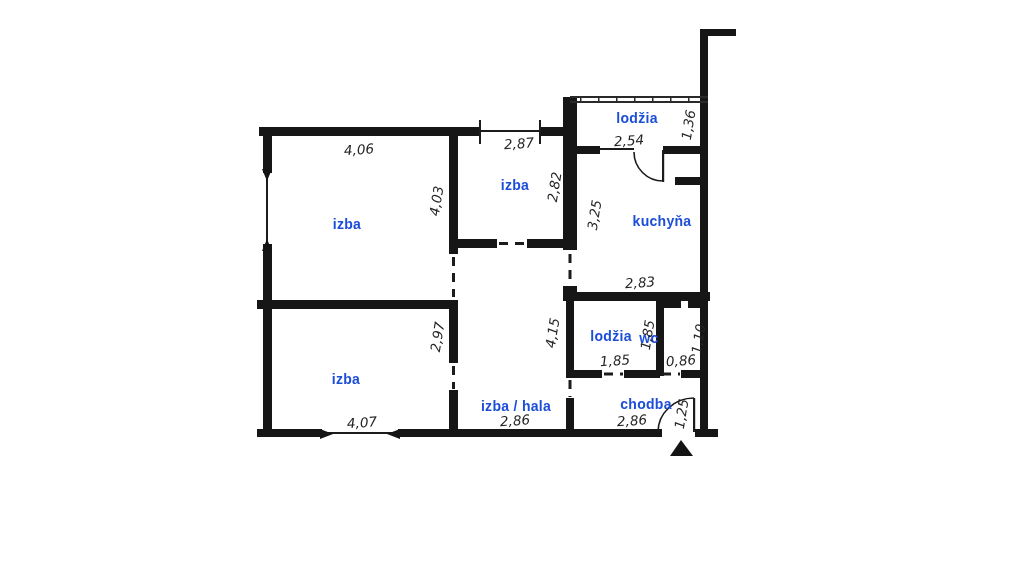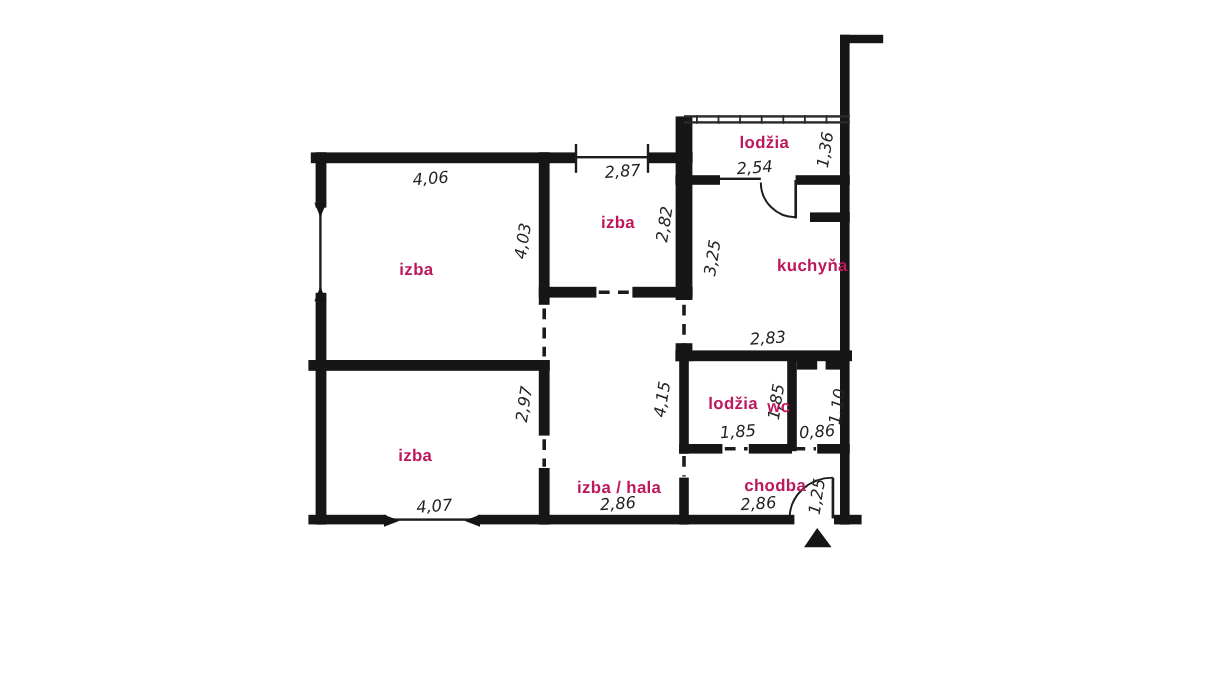--- a/index.html
+++ b/index.html
@@ -2,21 +2,21 @@
 <html><head>
 <meta charset="utf-8">
 <style>
   html,body{margin:0;padding:0;background:#ffffff;}
   #stage{position:relative;width:1011px;height:570px;background:#ffffff;overflow:hidden;
          font-family:"Liberation Sans",sans-serif;}
   #plan-svg{position:absolute;left:0;top:0;}
   .lbl{position:absolute;white-space:nowrap;color:#141414;
        transform:translate(-50%,-50%);line-height:1;}
   .room{font-family:"Liberation Sans",sans-serif;font-weight:bold;font-size:14px;
-        letter-spacing:0.3px;color:#be185d;}
+        letter-spacing:0.3px;color:#1d4ed8;}
   .dim{font-family:"DejaVu Sans",sans-serif;font-style:italic;font-weight:500;
        font-size:13.5px;color:#242424;}
   .tilt{transform:translate(-50%,-50%) rotate(-4deg);}
   .vert{transform:translate(-50%,-50%) rotate(-81deg);}
 </style>
 </head>
 <body>
 
 <div id="stage">
 
@@ -113,21 +113,21 @@
       <polygon points="262,169 272,169 267,181"></polygon>
       <polygon points="262,251 272,251 267,239"></polygon>
       <polygon points="320,429 320,439 333,434"></polygon>
       <polygon points="400,429 400,439 387,434"></polygon>
     </g>
   </svg>
 
   <div class="lbl room" style="left:347px;top:224px;">izba</div>
   <div class="lbl room" style="left:515px;top:185px;">izba</div>
   <div class="lbl room" style="left:637px;top:118px;">lodžia</div>
-  <div class="lbl room" style="left:677px;top:221px;text-align:right;">kuchyňa</div>
+  <div class="lbl room" style="left:662px;top:221px;text-align:right;">kuchyňa</div>
   <div class="lbl room" style="left:611px;top:336px;">lodžia</div>
   <div class="lbl room" style="left:649px;top:338px;">wc</div>
   <div class="lbl room" style="left:346px;top:379px;">izba</div>
   <div class="lbl room" style="left:516px;top:361px;margin-top:45px;">izba / hala</div>
   <div class="lbl room" style="left:646px;top:404px;">chodba</div>
 
   <div class="lbl dim tilt" style="left:359px;top:150px;">4,06</div>
   <div class="lbl dim tilt" style="left:519px;top:144px;">2,87</div>
   <div class="lbl dim tilt" style="left:629px;top:141px;">2,54</div>
   <div class="lbl dim tilt" style="left:640px;top:283px;">2,83</div>

